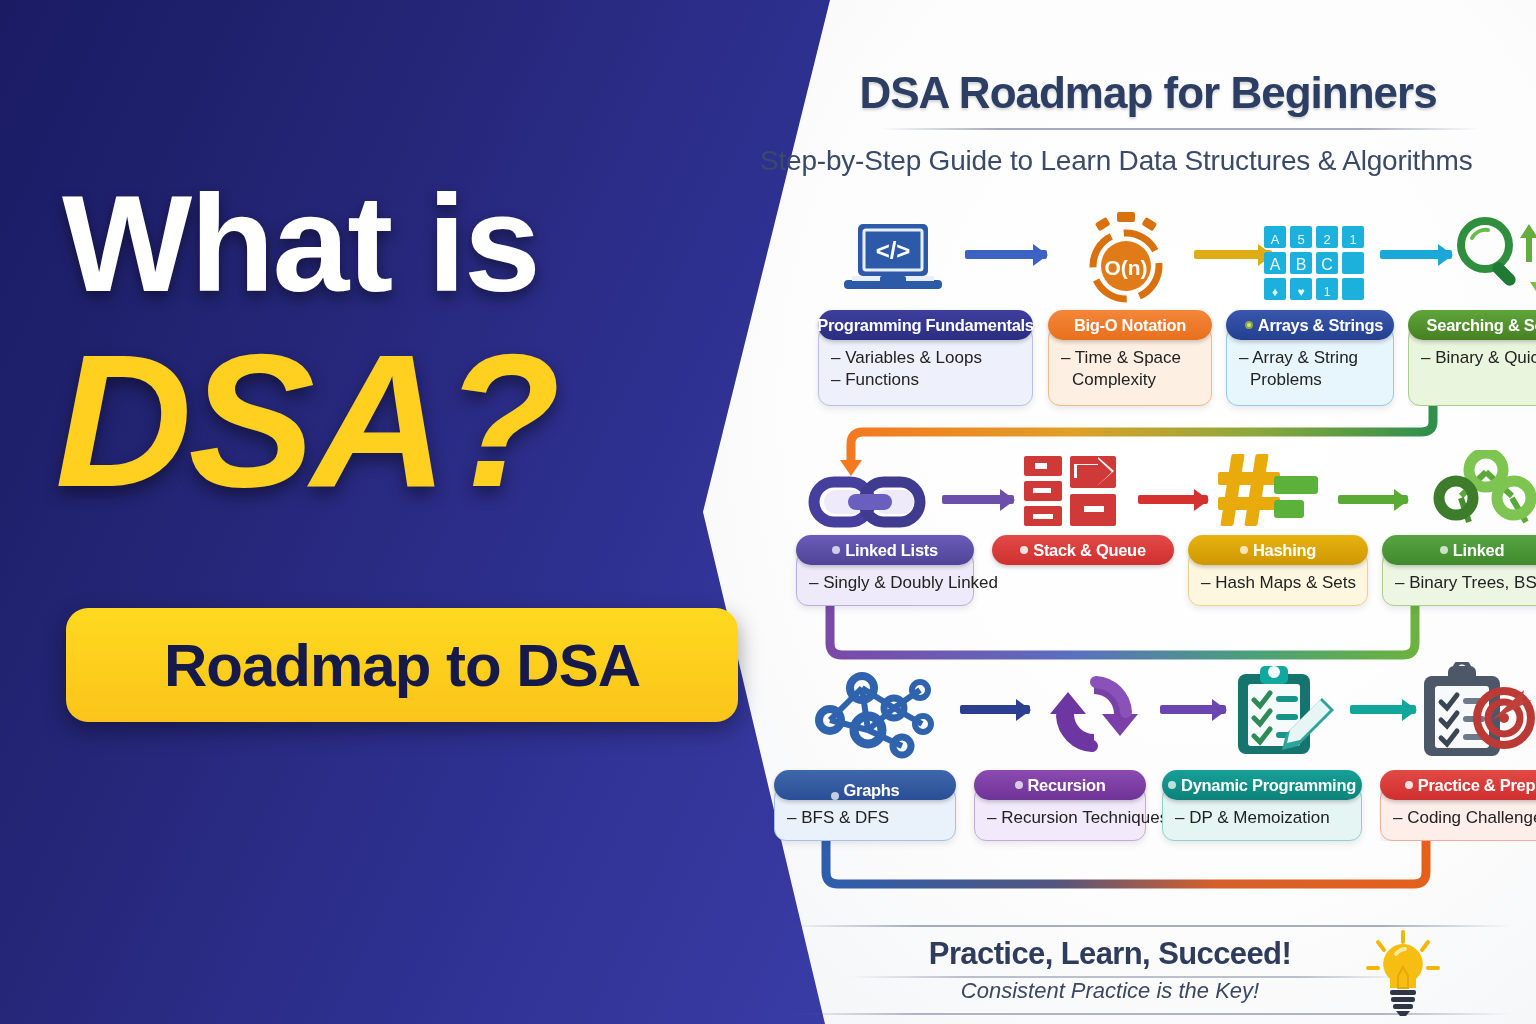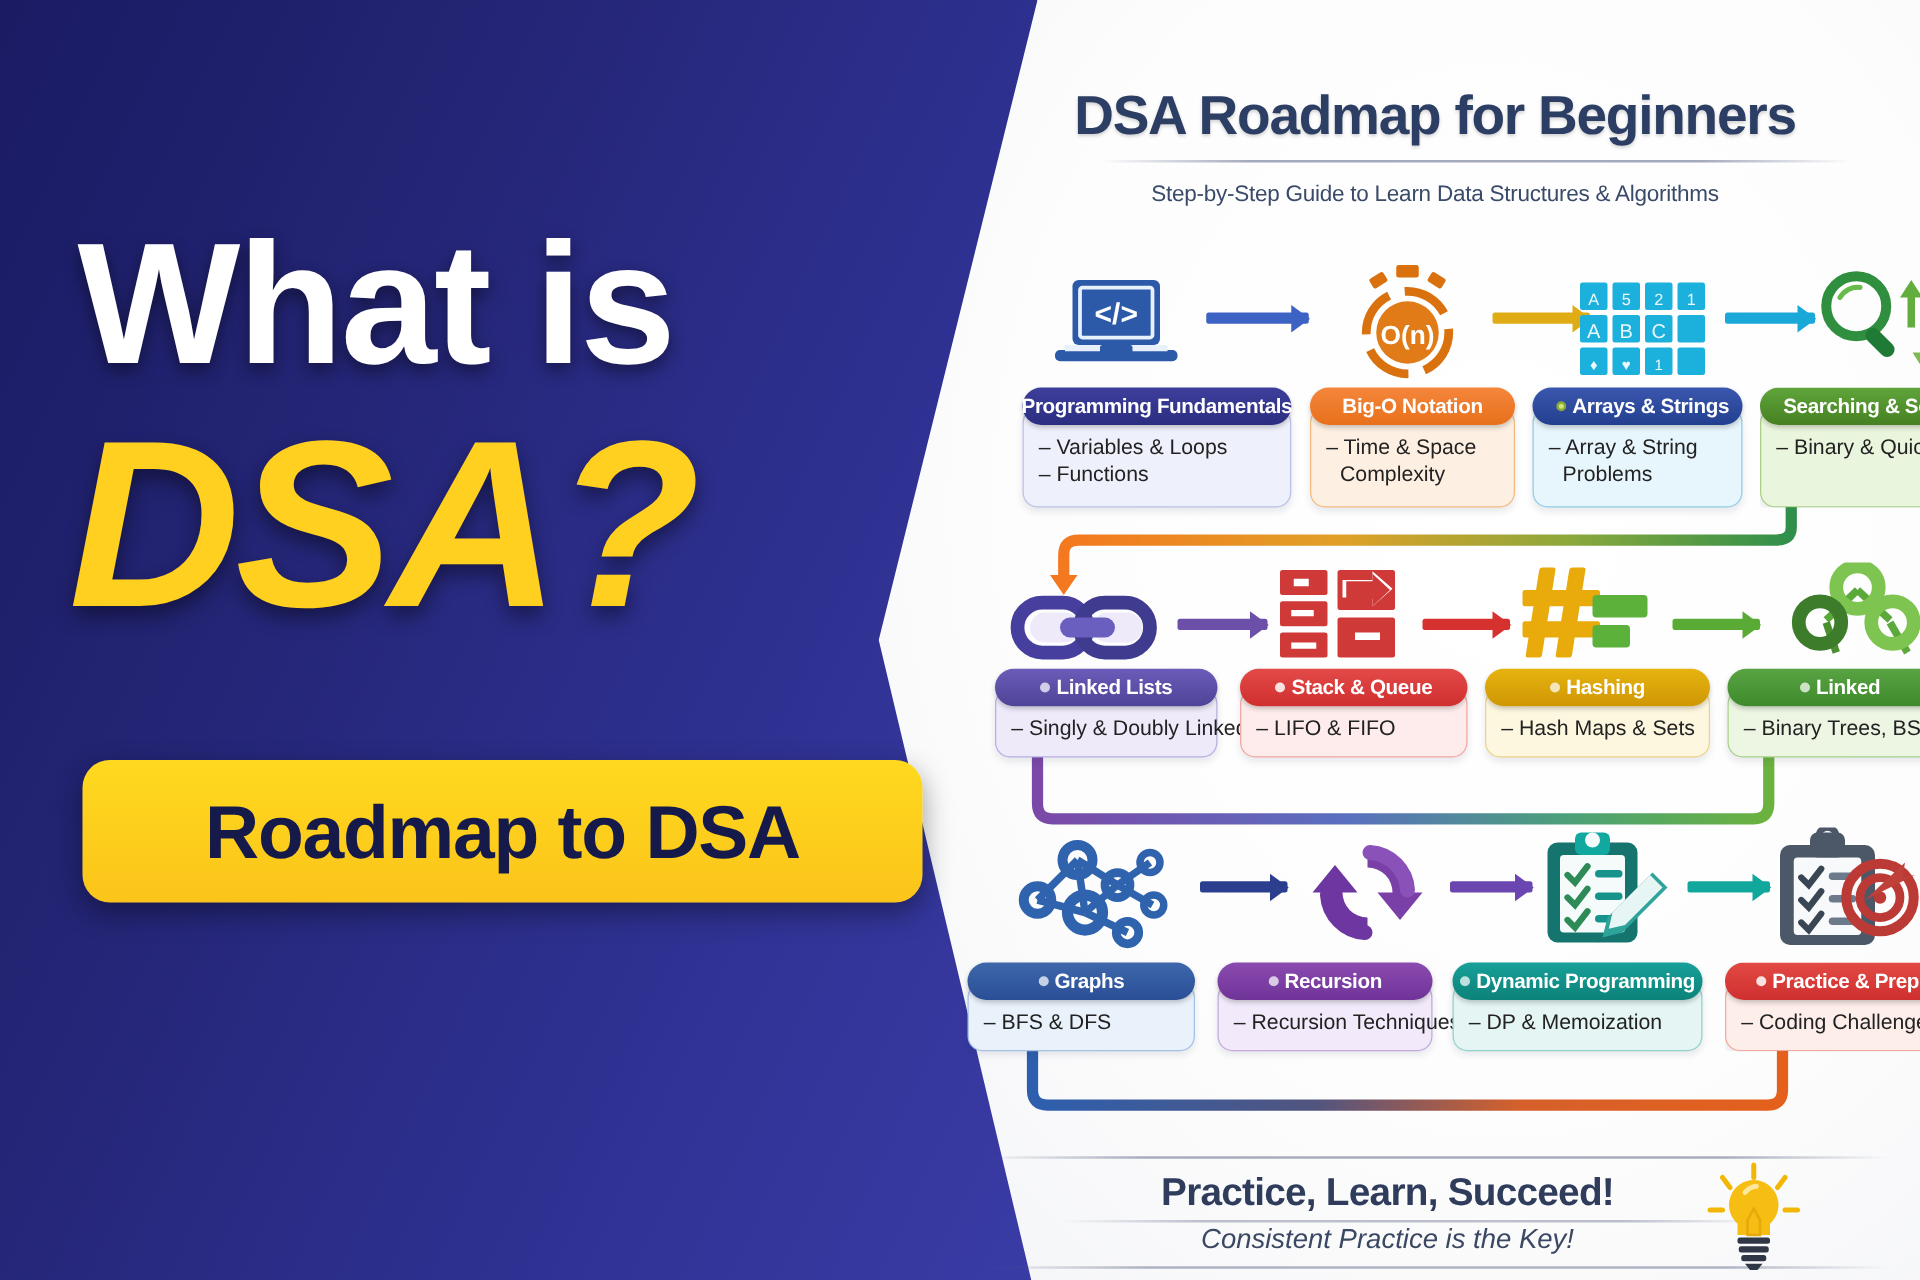--- a/index.html
+++ b/index.html
@@ -60,22 +60,22 @@
   #rp-title{
     position:absolute; left:0; top:68px; width:776px; text-align:center;
     font-size:44px; font-weight:bold; color:#2c3e63; letter-spacing:-1px;
     text-shadow:0 2px 3px rgba(0,0,0,.18);
   }
   #rp-rule{
     position:absolute; left:120px; top:128px; width:600px; height:2px;
     background:linear-gradient(90deg,rgba(120,130,160,0) 0%,rgba(90,100,135,.55) 20%,rgba(90,100,135,.55) 80%,rgba(120,130,160,0) 100%);
   }
   #rp-sub{
-    position:absolute; left:0; top:145px; width:776px; text-align:center;
-    font-size:18px; color:#3a4a69; letter-spacing:-.2px;
+    position:absolute; left:0; top:145px; width:776px; 
+    font-size:28px; color:#3a4a69; letter-spacing:-.2px;
   }
 
   
   .card{ position:absolute; }
   .card-head{
     height:30px; border-radius:16px;
     display:flex; align-items:center; justify-content:center;
     color:#fff; font-weight:bold; font-size:16.5px; letter-spacing:-.3px;
     position:relative; z-index:2;
     box-shadow:0 2px 4px rgba(0,0,0,.22);
@@ -341,23 +341,20 @@
     <div class="card-body" style="background:#eeeafa;border-color:#b8aee3;height:55px;">
       <div>– Singly &amp; Doubly Linked</div>
     </div>
   </div>
 
   <div class="card" style="left:232px;top:535px;width:182px;">
     <div class="card-head" style="background:linear-gradient(180deg,#e24a48,#cf2f2f);">
       <span class="dot" style="background:rgba(255,255,255,.85);"></span>
       <span>Stack &amp; Queue</span>
     </div>
-    <div class="card-body" style="background:#fdeceb;border-color:#f1a8a4;height:55px;">
-      <div>– LIFO &amp; FIFO</div>
-    </div>
   </div>
 
   <div class="card" style="left:428px;top:535px;width:180px;">
     <div class="card-head" style="background:linear-gradient(180deg,#e6b310,#cf9703);">
       <span class="dot"></span>
       <span>Hashing</span>
     </div>
     <div class="card-body" style="background:#fdf7e0;border-color:#ecd487;height:55px;">
       <div>– Hash Maps &amp; Sets</div>
     </div>
@@ -460,21 +457,21 @@
         <rect x="47" y="72" width="22" height="6" rx="3"></rect>
       </g>
       <circle cx="88" cy="56" r="27" fill="none" stroke="#bc3a36" stroke-width="8"></circle>
       <circle cx="88" cy="56" r="16" fill="none" stroke="#bc3a36" stroke-width="7"></circle>
       <circle cx="88" cy="56" r="5" fill="#bc3a36"></circle>
       <path d="M84 58 L116 28 l-2 12 l10 -2 z" fill="#c0403a" transform="translate(-8,0)"></path>
     </svg>
   </div>
 
   <div class="card" style="left:14px;top:770px;width:182px;">
-    <div class="card-head" style="background:linear-gradient(180deg,#3e68ab,#2a4e96);">
+    <div class="card-head" style="background:linear-gradient(180deg,#3e68ab,#2a4e96);align-items:flex-end;">
       <span class="dot"></span>
       <span>Graphs</span>
     </div>
     <div class="card-body" style="background:#e9f1fb;border-color:#a5c2e6;height:55px;">
       <div>– BFS &amp; DFS</div>
     </div>
   </div>
 
   <div class="card" style="left:214px;top:770px;width:172px;">
     <div class="card-head" style="background:linear-gradient(180deg,#8b4bb0,#6f3397);">

